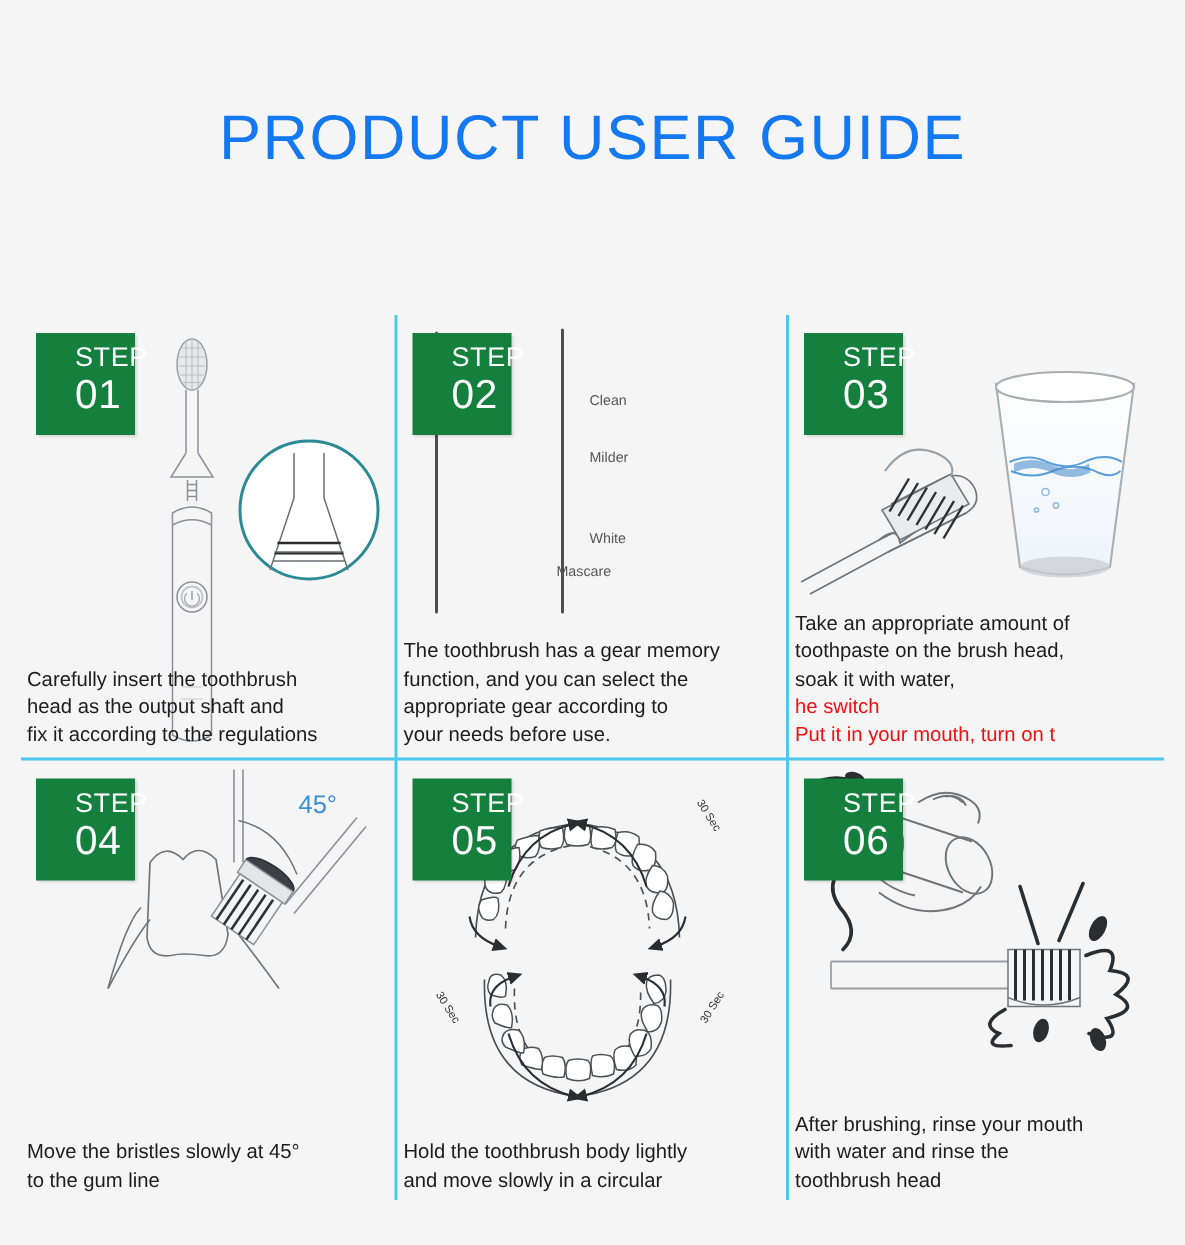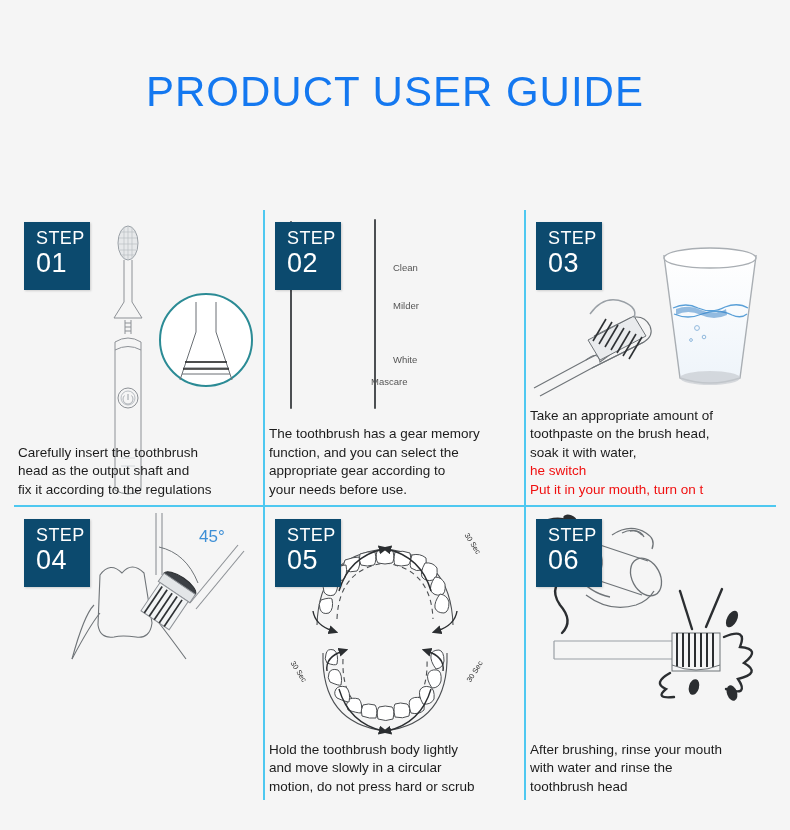--- a/index.html
+++ b/index.html
@@ -38,25 +38,25 @@
     width:249px;height:295px;
     box-sizing:border-box;
   }
   .c1{left:0;top:0;}   .c2{left:251px;top:0;}   .c3{left:512px;top:0;}
   .c4{left:0;top:297px;} .c5{left:251px;top:297px;} .c6{left:512px;top:297px;}
 
   
   .badge{
     position:absolute;left:10px;top:12px;
     width:66px;height:68px;
-    background:#0c4a6e;
+    background:#15803d;
     color:#ffffff;
     z-index:5;
     box-sizing:border-box;
-    padding:6px 0 0 12px;
+    padding:6px 0 0 26px;
     box-shadow:1px 1px 2px rgba(0,0,0,.16);
   }
   .badge .w{display:block;font-size:18px;line-height:21px;letter-spacing:.4px;}
   .badge .n{display:block;font-size:27px;line-height:29px;font-weight:400;letter-spacing:.5px;}
 
   
   .caption{
     position:absolute;left:4px;right:4px;bottom:6px;
     text-align:left;
     font-size:13.5px;
@@ -267,20 +267,24 @@
               <path d="M161 84 L161 116"></path>
             </g>
           </g>
         </svg>
       </div>
       <div class="ang" style="left:185px;top:20px;">45°</div>
       <div class="badge">
         <span class="w">STEP</span>
         <span class="n">04</span>
       </div>
+      <div class="caption">
+        <span>Move the bristles slowly at 45°</span><br>
+        <span>to the gum line</span>
+      </div>
     </div>
 
     <div class="cell c5">
       <div class="art">
         <svg width="249" height="295" viewBox="0 0 249 295">
           <defs>
             <marker id="ah" markerWidth="7" markerHeight="7" refX="3" refY="3.2" orient="auto">
               <path d="M0 0 L7 3.2 L0 6.4 Z" fill="#2b2e31"></path>
             </marker>
           </defs>
@@ -338,21 +342,20 @@
       <div class="sec" style="left:196px;top:32px;transform:rotate(58deg);">30 Sec</div>
       <div class="sec" style="left:22px;top:160px;transform:rotate(58deg);">30 Sec</div>
       <div class="sec" style="left:198px;top:160px;transform:rotate(-58deg);">30 Sec</div>
       <div class="badge">
         <span class="w">STEP</span>
         <span class="n">05</span>
       </div>
       <div class="caption">
         <span>Hold the toothbrush body lightly</span><br>
         <span>and move slowly in a circular</span><br>
-        <span>motion, do not press hard or scrub</span>
       </div>
     </div>
 
     <div class="cell c6">
       <div class="art">
         <svg width="249" height="295" viewBox="0 0 249 295">
           <g fill="none" stroke="#2b2e31" stroke-width="2" stroke-linecap="round">
             <path d="M14 16 Q34 6 52 18"></path>
             <path d="M16 22 Q34 34 54 22"></path>
           </g>

